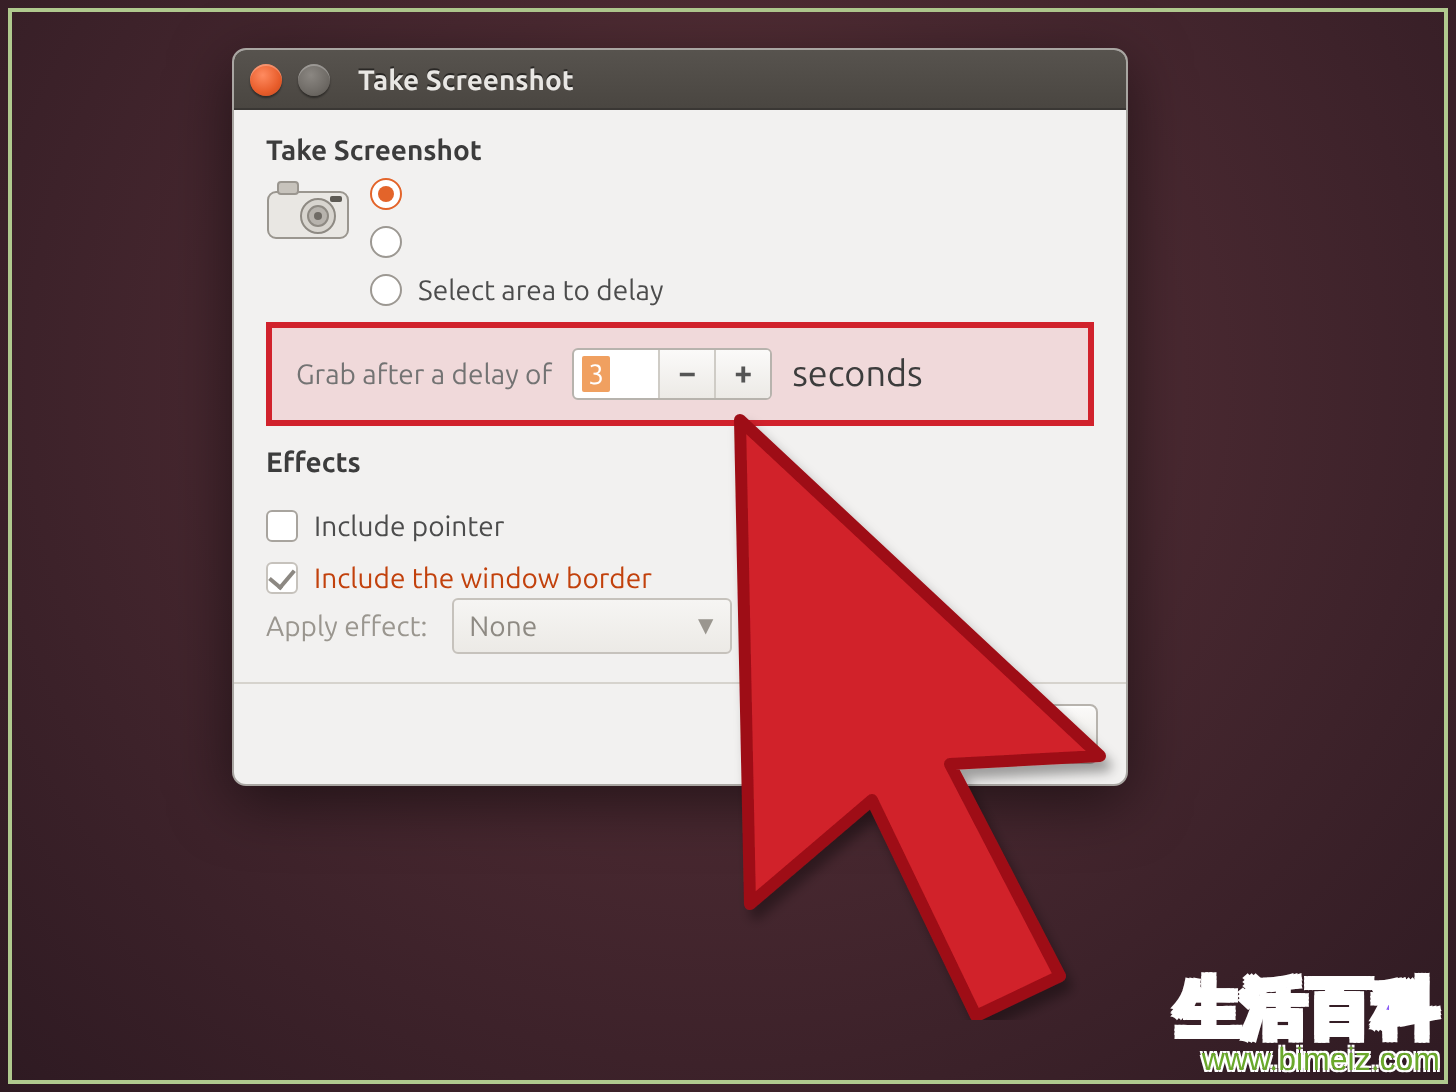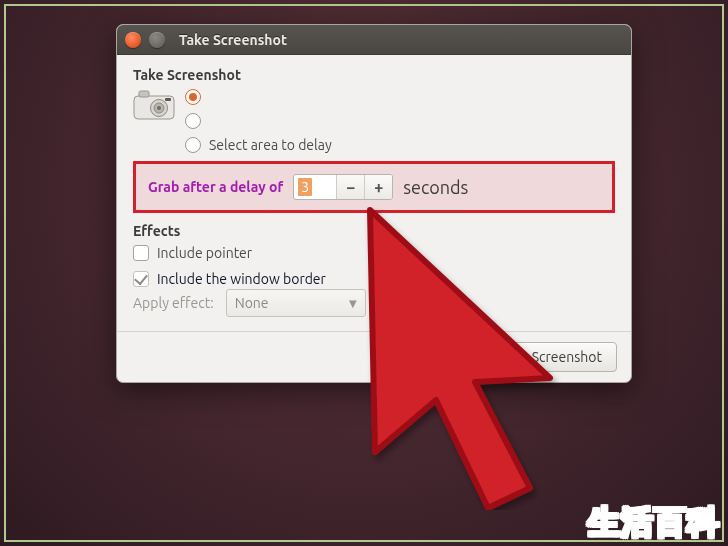--- a/index.html
+++ b/index.html
@@ -15,21 +15,21 @@
     position: absolute;
     left: 4px; top: 4px; right: 4px; bottom: 4px;
     border: 2px solid #b0c98e;
     pointer-events: none;
   }
 
   .window {
     position: absolute;
     left: 116px;
     top: 24px;
-    width: 516px;
+    width: 448px;
     background: #f2f1f0;
     border: 1px solid #a9a6a2;
     border-radius: 7px;
     box-shadow: 0 8px 30px rgba(0,0,0,0.5);
     overflow: hidden;
     color: #3c3c3c;
   }
 
   .titlebar {
     height: 30px;
@@ -100,21 +100,21 @@
   .delay-box {
     margin: 8px 0 4px 0;
     border: 3px solid #d1222c;
     background: rgba(225,80,92,0.15);
     padding: 10px 12px;
     display: flex;
     align-items: center;
     gap: 10px;
   }
   .delay-box .label {
-    font-size: 14px; color: #a21caf; font-weight: bold;
+    font-size: 14px; color: #737373; font-weight: normal;
   }
 
   .spin {
     display: flex; align-items: stretch;
     border: 1px solid #b7b3ad; border-radius: 3px;
     overflow: hidden; background: #fff;
     height: 26px;
   }
   .spin .val {
     width: 42px;
@@ -145,21 +145,21 @@
     border: 1.5px solid #a8a49e; background: #fff;
     position: relative; flex:0 0 16px;
   }
   .check.checked::after {
     content: ""; position: absolute;
     left: 3px; top: 0px; width: 6px; height: 10px;
     border-right: 2px solid #8c8882;
     border-bottom: 2px solid #8c8882;
     transform: rotate(40deg);
   }
-  .disabled { color: #0f172a; }
+  .disabled { color: #c2410c; }
   .disabled .check { border-color: #c6c2bc; }
 
   .apply-row {
     display: flex; align-items: center; gap: 12px;
     margin-top: 2px; color: #9a968f; font-size: 14px;
   }
   .combo {
     height: 28px; min-width: 140px;
     border: 1px solid #c6c2bc; border-radius: 3px;
     background: linear-gradient(to bottom,#f6f5f3,#eceae6);
@@ -268,21 +268,21 @@
         </div>
         <div class="btn">−</div>
         <div class="btn">+</div>
       </div>
       <span class="unit">seconds</span>
     </div>
 
     <div class="effects">
       <div class="section-title">Effects</div>
 
-      <div class="check-row" style="margin-top:6px;align-items:flex-end;">
+      <div class="check-row" style="margin-top:16px;align-items:flex-end;">
         <span class="check"></span>
         <span>Include pointer</span>
       </div>
 
       <div class="check-row disabled" style="margin-top:10px;">
         <span class="check checked"></span>
         <span>Include the window border</span>
       </div>
 
       <div class="apply-row">
@@ -315,13 +315,14 @@
            L 135 182
            L 190 288
            L 148 308
            L 96 200
            L 35 252
            Z" fill="#d1222c" stroke="#9e0f17" stroke-width="6" stroke-linejoin="round"></path>
 </svg>
 
 <div class="watermark">
   <div class="wm1">生活百科</div>
+  <div class="wm2">www.bimeiz.com</div>
 </div>
 
 </body></html>

